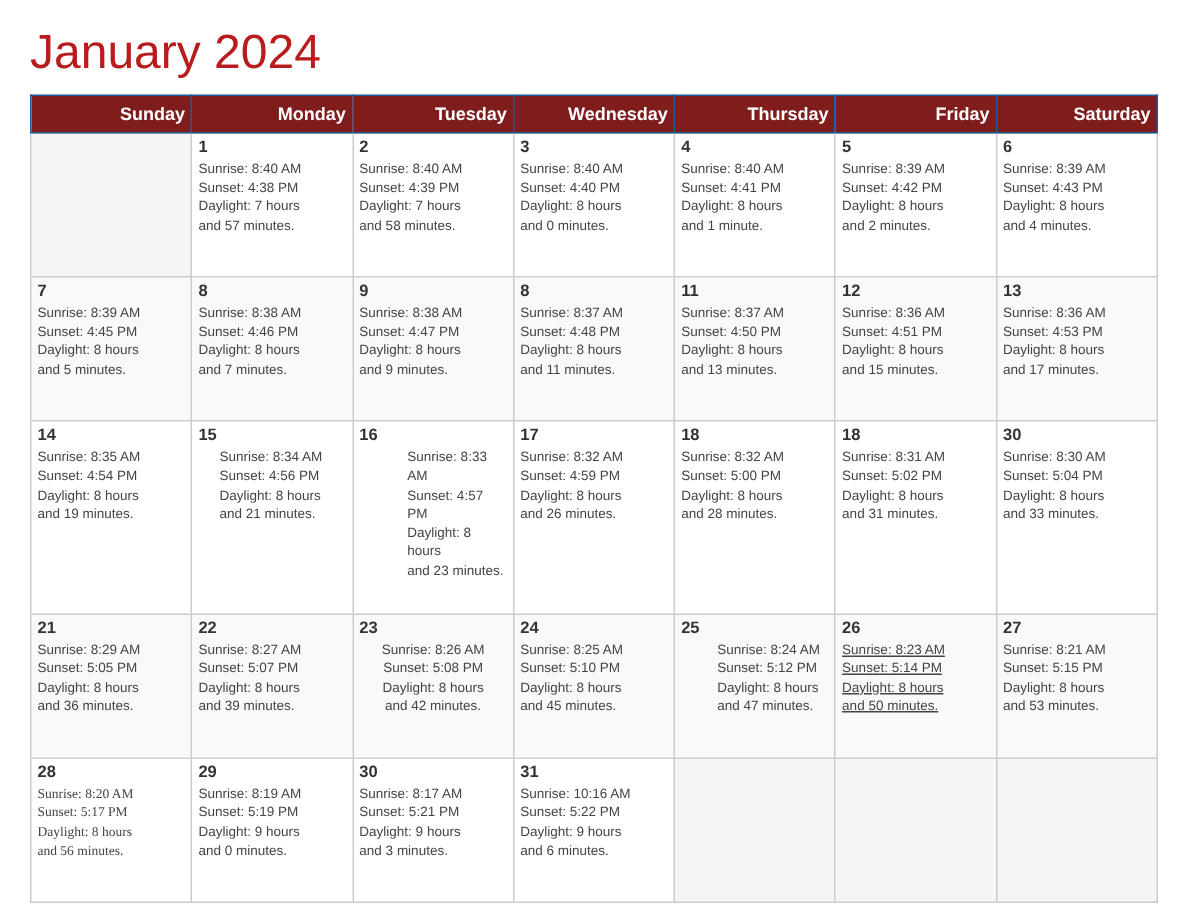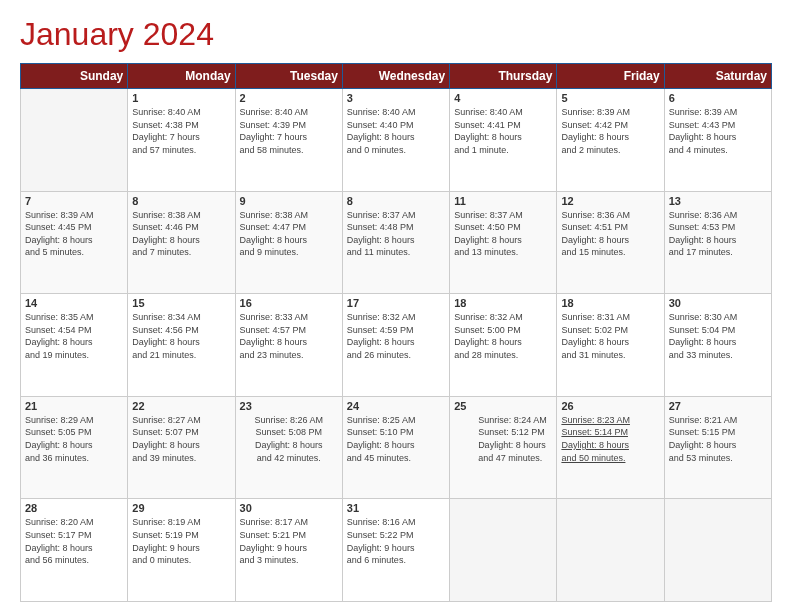--- a/index.html
+++ b/index.html
@@ -210,28 +210,28 @@
         <tr>
           <td>
             <span class="day-number">14</span>
             <div class="day-info" style="white-space: pre-line;">Sunrise: 8:35 AM
 Sunset: 4:54 PM
 Daylight: 8 hours
 and 19 minutes.</div>
           </td>
           <td>
             <span class="day-number">15</span>
-            <div class="day-info" style="white-space: pre-line;">Sunrise: 8:34 AM
+            <div class="day-info" style="white-space: pre-line; margin-left: 14px;">Sunrise: 8:34 AM
 Sunset: 4:56 PM
 Daylight: 8 hours
 and 21 minutes.</div>
           </td>
           <td>
             <span class="day-number">16</span>
-            <div class="day-info" style="white-space: pre-line;">Sunrise: 8:33 AM
+            <div class="day-info" style="white-space: pre-line; margin-left: 32px;">Sunrise: 8:33 AM
 Sunset: 4:57 PM
 Daylight: 8 hours
 and 23 minutes.</div>
           </td>
           <td>
             <span class="day-number">17</span>
             <div class="day-info" style="white-space: pre-line;">Sunrise: 8:32 AM
 Sunset: 4:59 PM
 Daylight: 8 hours
 and 26 minutes.</div>
@@ -305,42 +305,42 @@
             <span class="day-number">27</span>
             <div class="day-info" style="white-space: pre-line;">Sunrise: 8:21 AM
 Sunset: 5:15 PM
 Daylight: 8 hours
 and 53 minutes.</div>
           </td>
         </tr>
         <tr>
           <td>
             <span class="day-number">28</span>
-            <div class="day-info" style="white-space: pre-line;">Sunrise: 8:20 AM
+            <div class="day-info" style="white-space: pre-line; font-family: Liberation Serif, serif;">Sunrise: 8:20 AM
 Sunset: 5:17 PM
 Daylight: 8 hours
 and 56 minutes.</div>
           </td>
           <td>
             <span class="day-number">29</span>
             <div class="day-info" style="white-space: pre-line;">Sunrise: 8:19 AM
 Sunset: 5:19 PM
 Daylight: 9 hours
 and 0 minutes.</div>
           </td>
           <td>
             <span class="day-number">30</span>
             <div class="day-info" style="white-space: pre-line;">Sunrise: 8:17 AM
 Sunset: 5:21 PM
 Daylight: 9 hours
 and 3 minutes.</div>
           </td>
           <td>
             <span class="day-number">31</span>
-            <div class="day-info" style="white-space: pre-line;">Sunrise: 8:16 AM
+            <div class="day-info" style="white-space: pre-line;">Sunrise: 10:16 AM
 Sunset: 5:22 PM
 Daylight: 9 hours
 and 6 minutes.</div>
           </td>
           <td class="empty-cell"></td>
           <td class="empty-cell"></td>
           <td class="empty-cell"></td>
         </tr>
       </tbody>
   </table>

